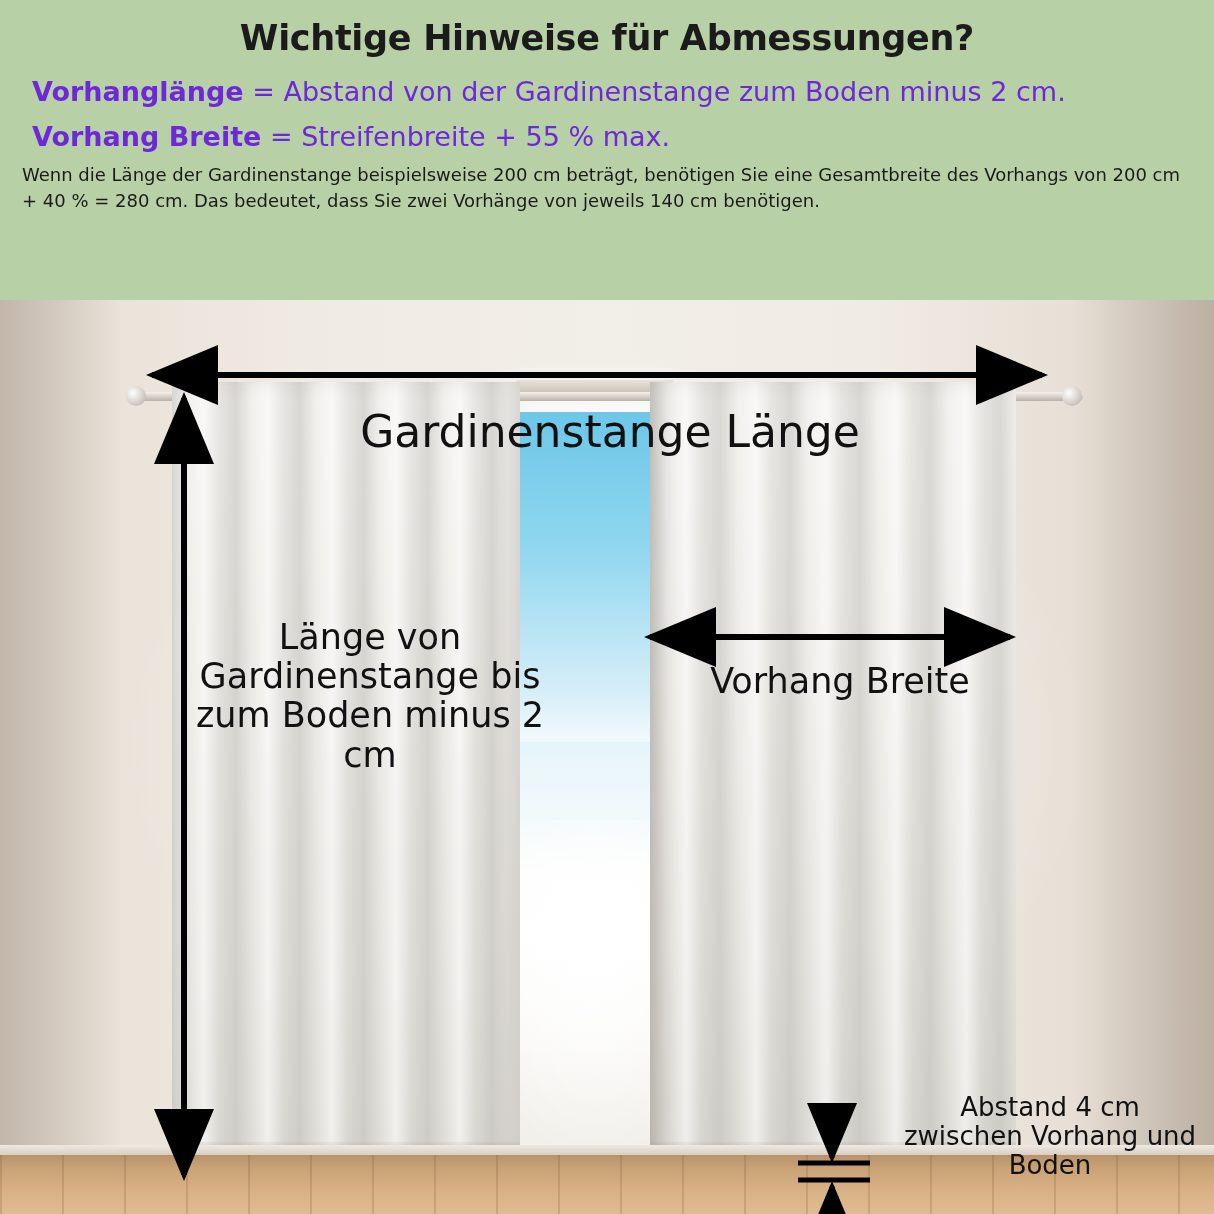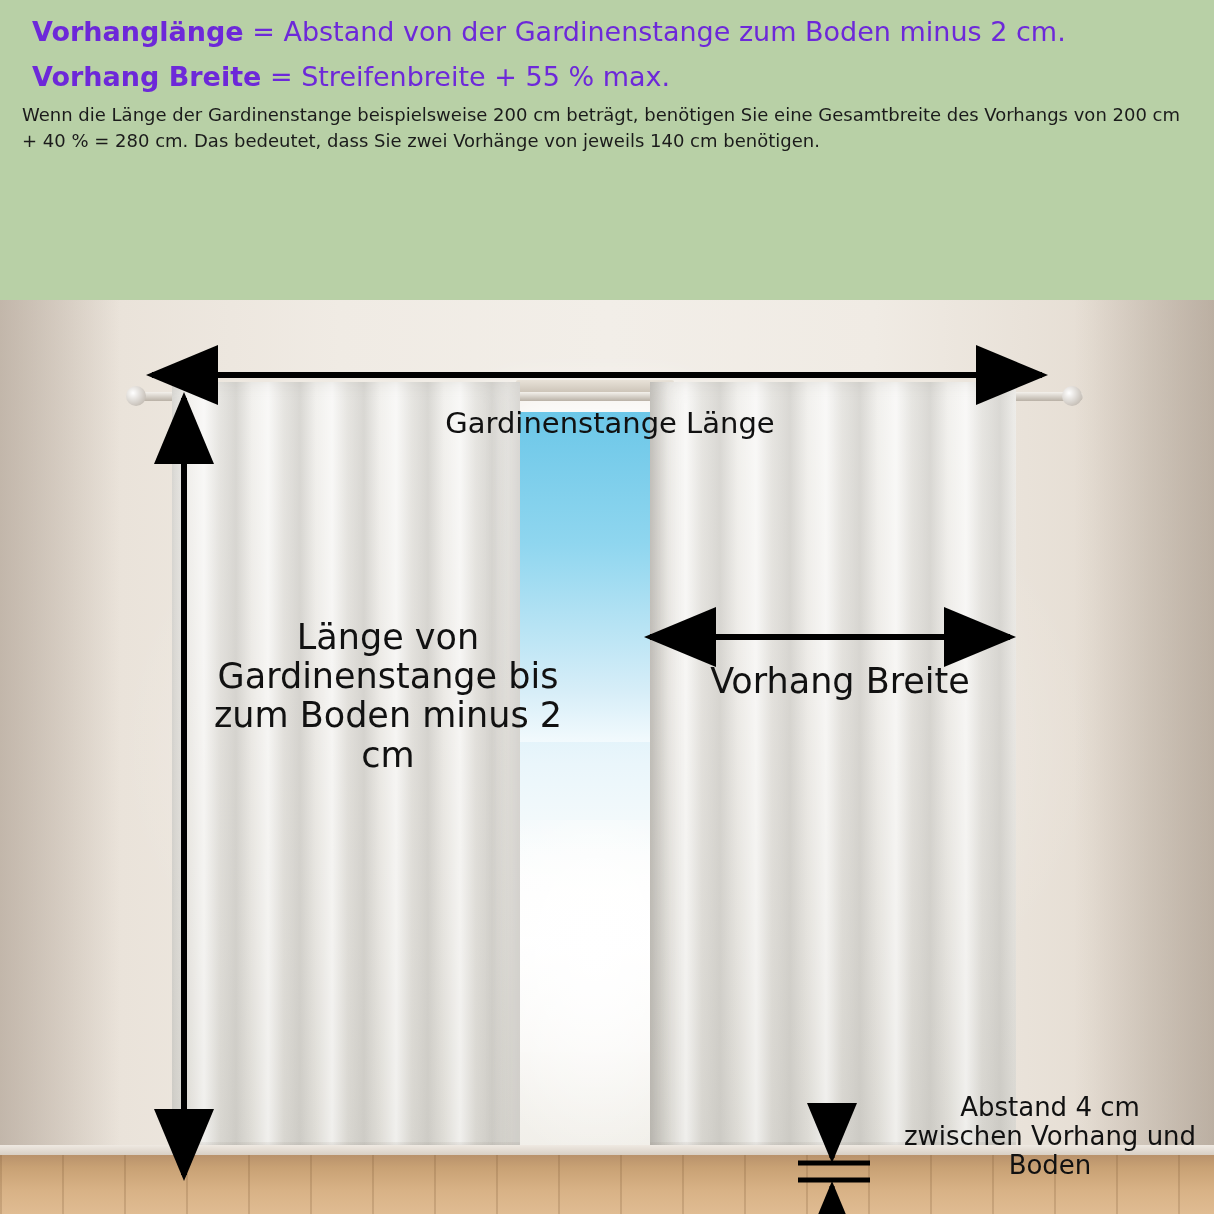--- a/index.html
+++ b/index.html
@@ -204,41 +204,42 @@
   }
   .label {
     position: absolute;
     color: #111;
     font-weight: normal;
     text-align: center;
     line-height: 1.12;
   }
   .lbl-rod {
     left: 300px; top: 407px; width: 620px;
-    font-size: 29px;
+    font-size: 44px;
   }
   .lbl-height {
-    left: 203px; top: 618px; width: 370px;
+    left: 185px; top: 618px; width: 370px;
     font-size: 35px;
   }
   .lbl-width {
     left: 640px; top: 662px; width: 400px;
     font-size: 35px;
   }
   .lbl-gap {
     left: 900px; top: 1093px; width: 300px;
     font-size: 26px;
   }
 </style>
 </head>
 <body>
 
 <div class="page">
 
   <div class="info-panel">
+    <div class="info-title">Wichtige Hinweise für Abmessungen?</div>
 
     <div class="info-line indent">
       <b>Vorhanglänge</b><span> = Abstand von der Gardinenstange zum Boden minus 2 cm.</span>
     </div>
 
     <div class="info-line indent">
       <b>Vorhang Breite</b><span> = Streifenbreite + 55 % max.</span>
     </div>
 
     <div class="info-para">Wenn die Länge der Gardinenstange beispielsweise 200 cm beträgt, benötigen Sie eine Gesamtbreite des Vorhangs von 200 cm + 40 % = 280 cm. Das bedeutet, dass Sie zwei Vorhänge von jeweils 140 cm benötigen.</div>

